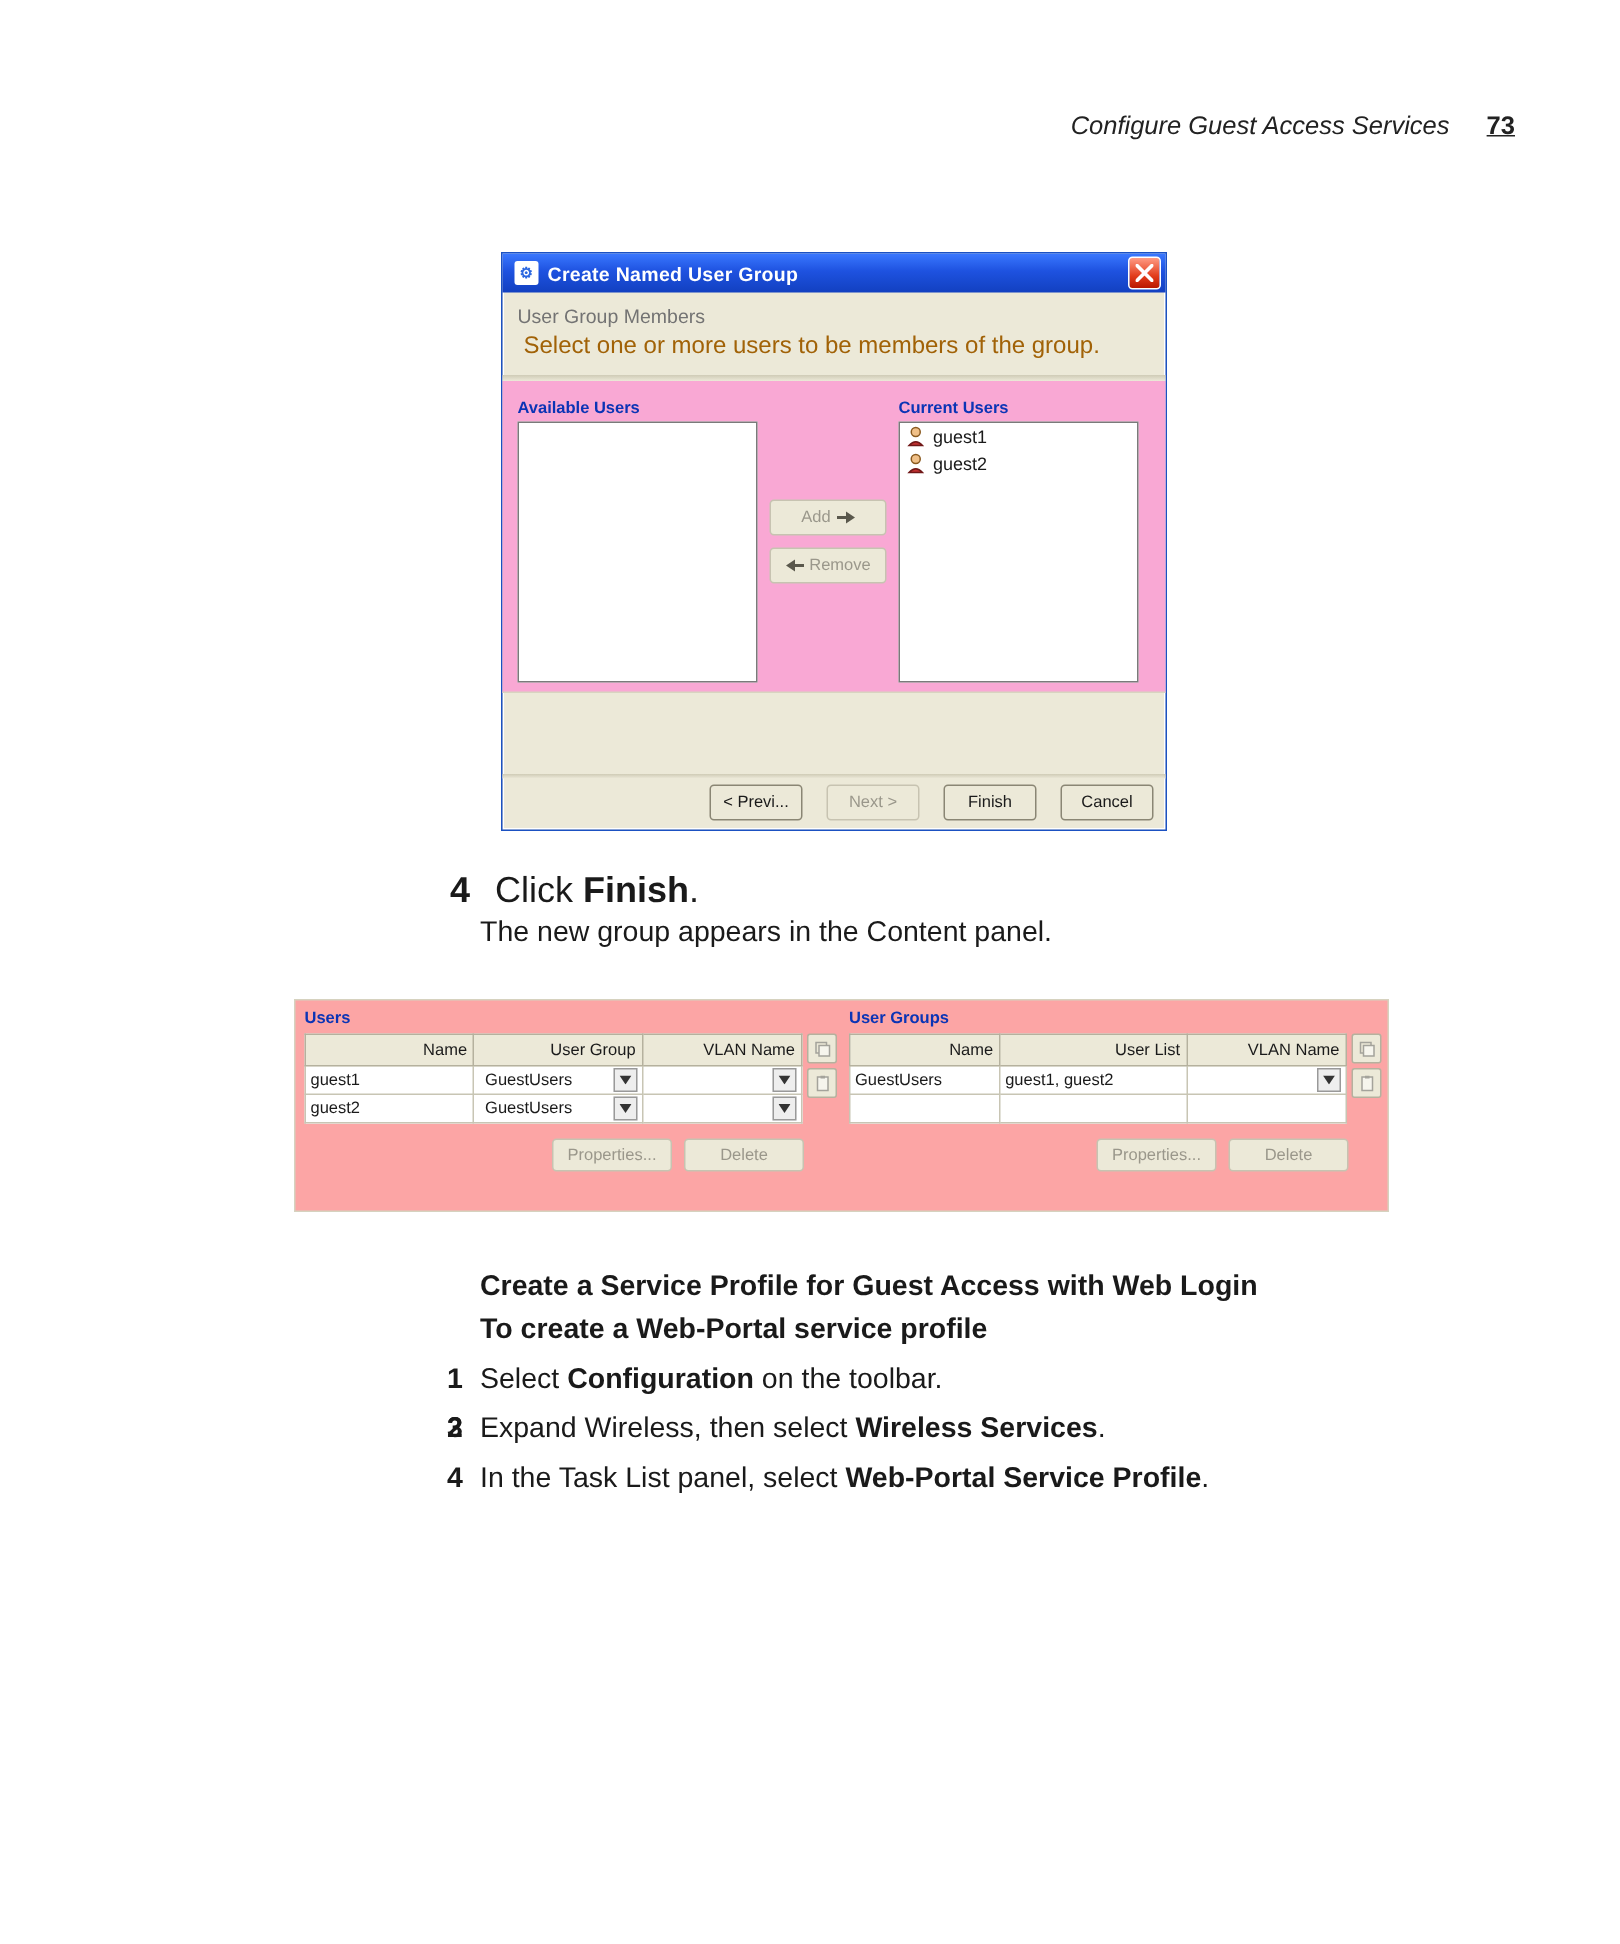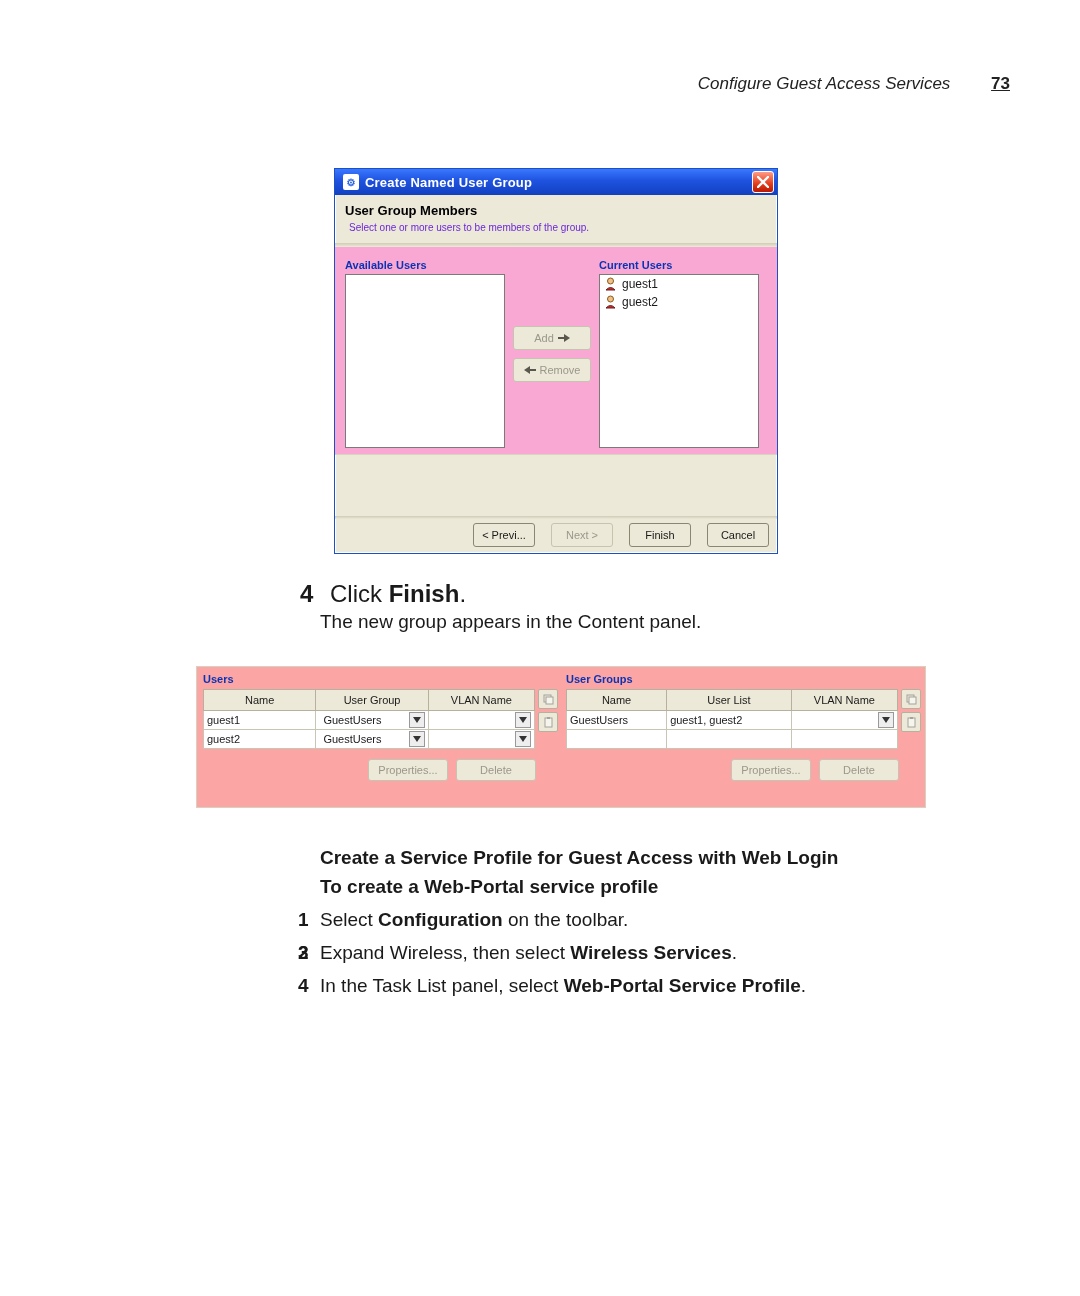--- a/index.html
+++ b/index.html
@@ -21,21 +21,21 @@
     top: 74px;
     right: 70px;
     font-size: 17px;
     font-style: italic;
     color: #222;
     text-align: right;
   }
   .running-head .pnum {
     font-weight: 700;
     font-style: normal;
-    margin-left: 36px;
+    margin-left: 20px;
     text-decoration: underline;
   }
 
   
   .wizard {
     position: absolute;
     left: 334px;
     top: 168px;
     width: 442px;
     height: 384px;
@@ -70,29 +70,29 @@
     margin-left:auto;
     width:20px; height:20px;
     background:linear-gradient(to bottom,#ff9b84,#e23c1b 60%,#b91800);
     border:1px solid #fff;
     border-radius:3px;
     display:flex; align-items:center; justify-content:center;
     cursor:pointer;
   }
   .close-btn svg { width:12px; height:12px; }
   .panel-heading {
-    font-weight:700;
+    font-weight:400;
     font-size:13px;
     padding:8px 10px 2px 10px;
-    color:#000000;
+    color:#737373;
   }
   .panel-sub {
-    font-size:10px;
+    font-size:16px;
     padding:2px 10px 10px 14px;
-    color:#6d28d9;
+    color:#a16207;
   }
   .divider {
     height:4px;
     background:linear-gradient(to bottom,#cfcbb6,#ece9d8);
   }
   .lists-area {
     display:flex;
     padding:12px 10px 6px 10px;
     height:208px;
     box-sizing:border-box;
@@ -232,21 +232,21 @@
     width:100%;
     background:#fff;
     font-size:11px;
     table-layout:fixed;
   }
   table.grid th {
     background:#ece9d8;
     border:1px solid #b5b19e;
     font-weight:400;
     padding:2px 4px;
-    text-align:center;
+    text-align:right;
     height:16px;
   }
   table.grid td {
     border:1px solid #c8c5b4;
     padding:0 3px;
     height:18px;
     background:#fff;
   }
   .combo {
     display:flex;

